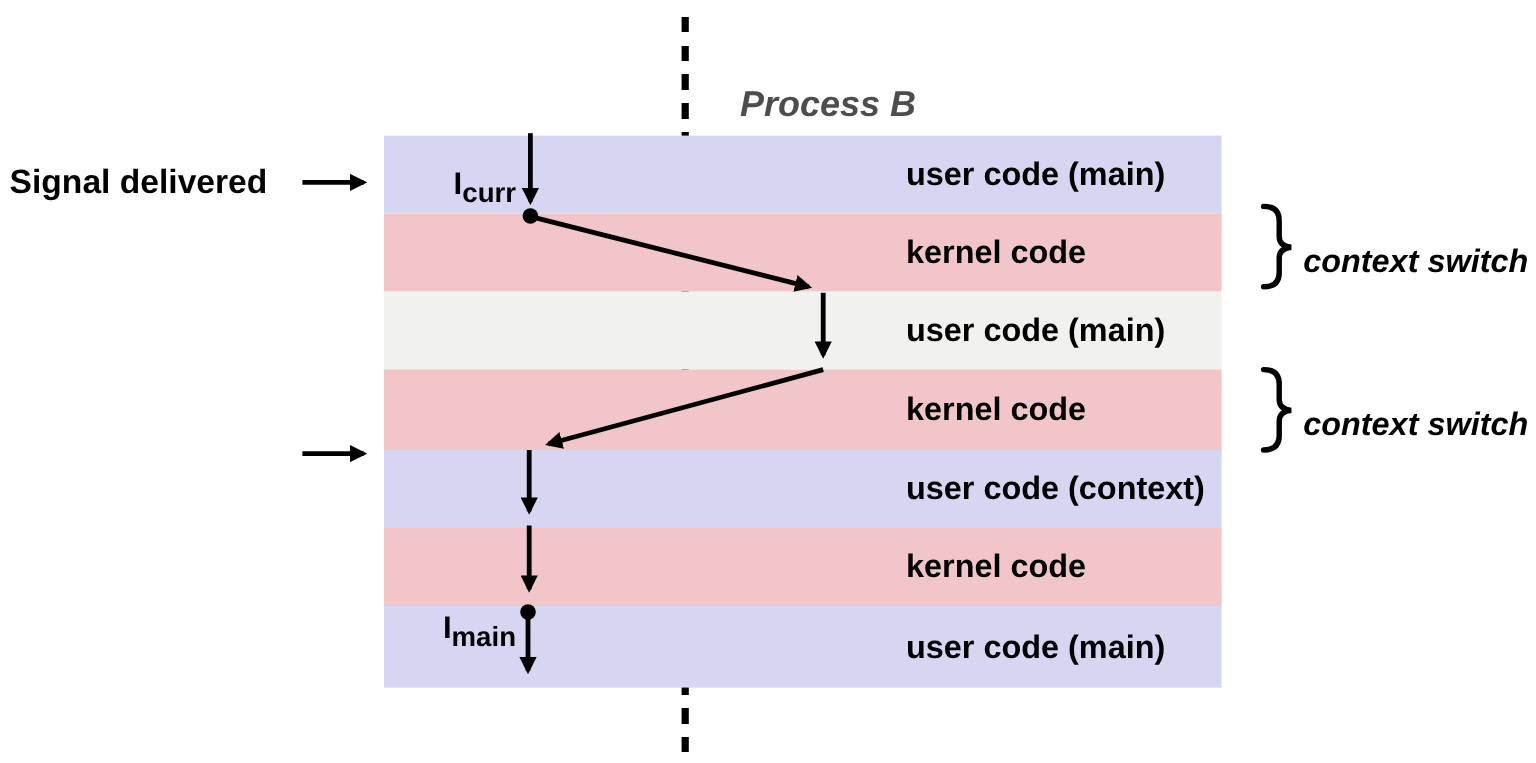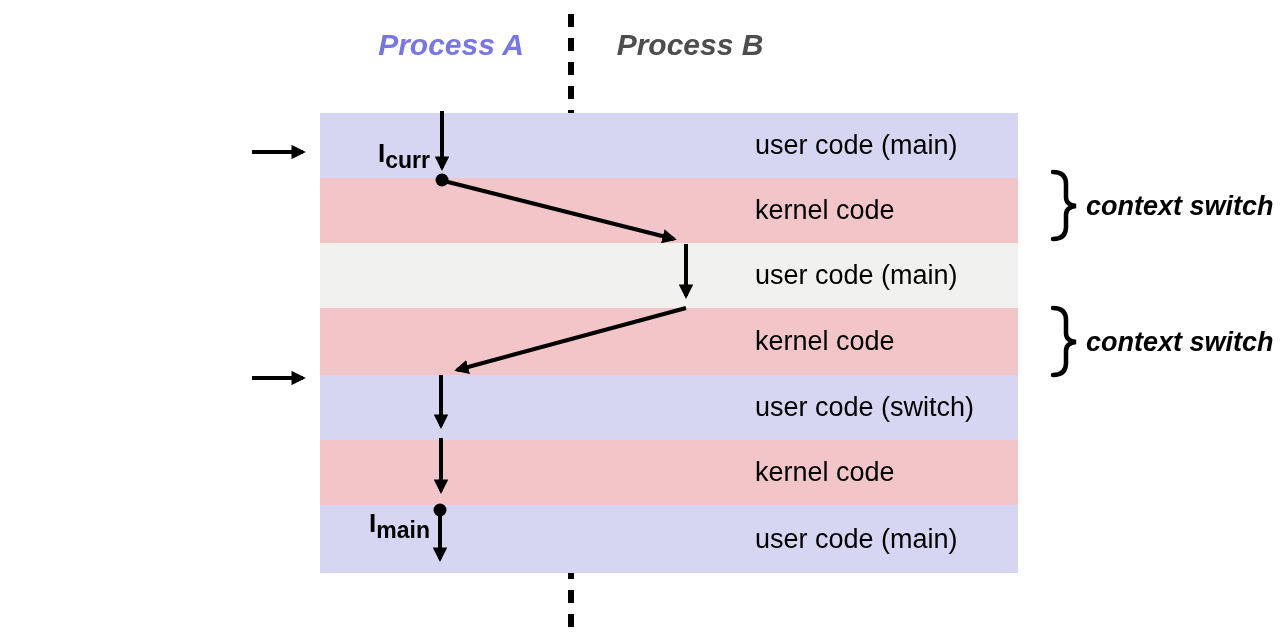--- a/index.html
+++ b/index.html
@@ -4,92 +4,92 @@
 <style>
   * { margin:0; padding:0; box-sizing:border-box; }
   html,body { width:1280px; height:636px; background:#ffffff; overflow:hidden;
               font-family:"Liberation Sans", sans-serif; }
   .stage { position:relative; width:1280px; height:636px; background:#ffffff; }
 
   
   .proc-label { position:absolute; top:28px; font-size:30px; font-weight:bold;
                 font-style:italic; white-space:nowrap; transform:translateX(-50%); }
   .proc-a { left:451px; color:#7877e1; }
-  .proc-b { left:690px; color:#4d4d4d; }
+  .proc-b { left:690px; color:#4d4d4d;margin-top:43px; }
 
   
   .separator { position:absolute; left:568px; top:14px; width:6px; height:617px;
                background:repeating-linear-gradient(to bottom, #000 0 13px, transparent 13px 24px); }
 
   
   .bands { position:absolute; left:320px; top:113px; width:698px; }
   .band { width:698px; height:65px; display:flex; align-items:center; }
   .band:nth-child(4) { height:67px; }
   .band:nth-child(7) { height:68px; }
-  .band-label { padding-left:435px; font-size:27px; font-weight:normal; color:#000;
+  .band-label { padding-left:435px; font-size:27px; font-weight:bold; color:#000;
                 white-space:nowrap;text-align:right; }
 
   
   .signal-label { position:absolute; left:8px; font-size:28px; font-weight:bold;
                   color:#000; line-height:41px; white-space:nowrap; }
   .signal-delivered { top:131px; }
   .signal-received { top:357px; }
 
   
   .imarker { position:absolute; width:72px; text-align:right; font-weight:bold;
              color:#000; font-size:26px; white-space:nowrap; }
   .imarker sub { font-size:23px; font-weight:bold; }
   .imarker-curr { left:358px; top:138px; }
   .imarker-next { left:358px; top:508px; }
 
   
   .ctx-label { position:absolute; left:1086px; font-size:27px; font-weight:bold;
-               font-style:italic; color:#000; white-space:nowrap; transform:translateY(-50%); }
+               font-style:italic; color:#000; white-space:nowrap; transform:translateY(-50%);margin-top:12px; }
   .ctx-1 { top:206px; }
   .ctx-2 { top:342px; }
 
   
   svg.overlay { position:absolute; left:0; top:0; width:1280px; height:636px;
                 pointer-events:none; }
 </style>
 </head>
 <body>
 
 <div class="stage">
 
-  <div class="proc-label proc-a">Process A</div>
   <div class="proc-label proc-b">Process B</div>
 
   <div class="separator"></div>
 
   <div class="bands">
     <div class="band" style="background: rgb(214, 213, 242);">
       <span class="band-label">user code (main)</span>
     </div>
     <div class="band" style="background: rgb(242, 198, 201);">
       <span class="band-label">kernel code</span>
     </div>
     <div class="band" style="background: rgb(241, 241, 239);">
       <span class="band-label">user code (main)</span>
     </div>
     <div class="band" style="background: rgb(242, 198, 201);">
       <span class="band-label">kernel code</span>
     </div>
     <div class="band" style="background: rgb(214, 213, 242);">
-      <span class="band-label">user code (switch)</span>
+      <span class="band-label">user code (context)</span>
     </div>
     <div class="band" style="background: rgb(242, 198, 201);">
       <span class="band-label">kernel code</span>
     </div>
     <div class="band" style="background: rgb(214, 213, 242);">
       <span class="band-label">user code (main)</span>
     </div>
   </div>
 
   <div class="signal-label signal-delivered">
+    <div>Signal delivered</div>
   </div>
 
   <div class="imarker imarker-curr">
     <span>I</span><sub>curr</sub>
   </div>
   <div class="imarker imarker-next">
     <span>I</span><sub>main</sub>
   </div>
 
   <div class="ctx-label ctx-1">context switch</div>

